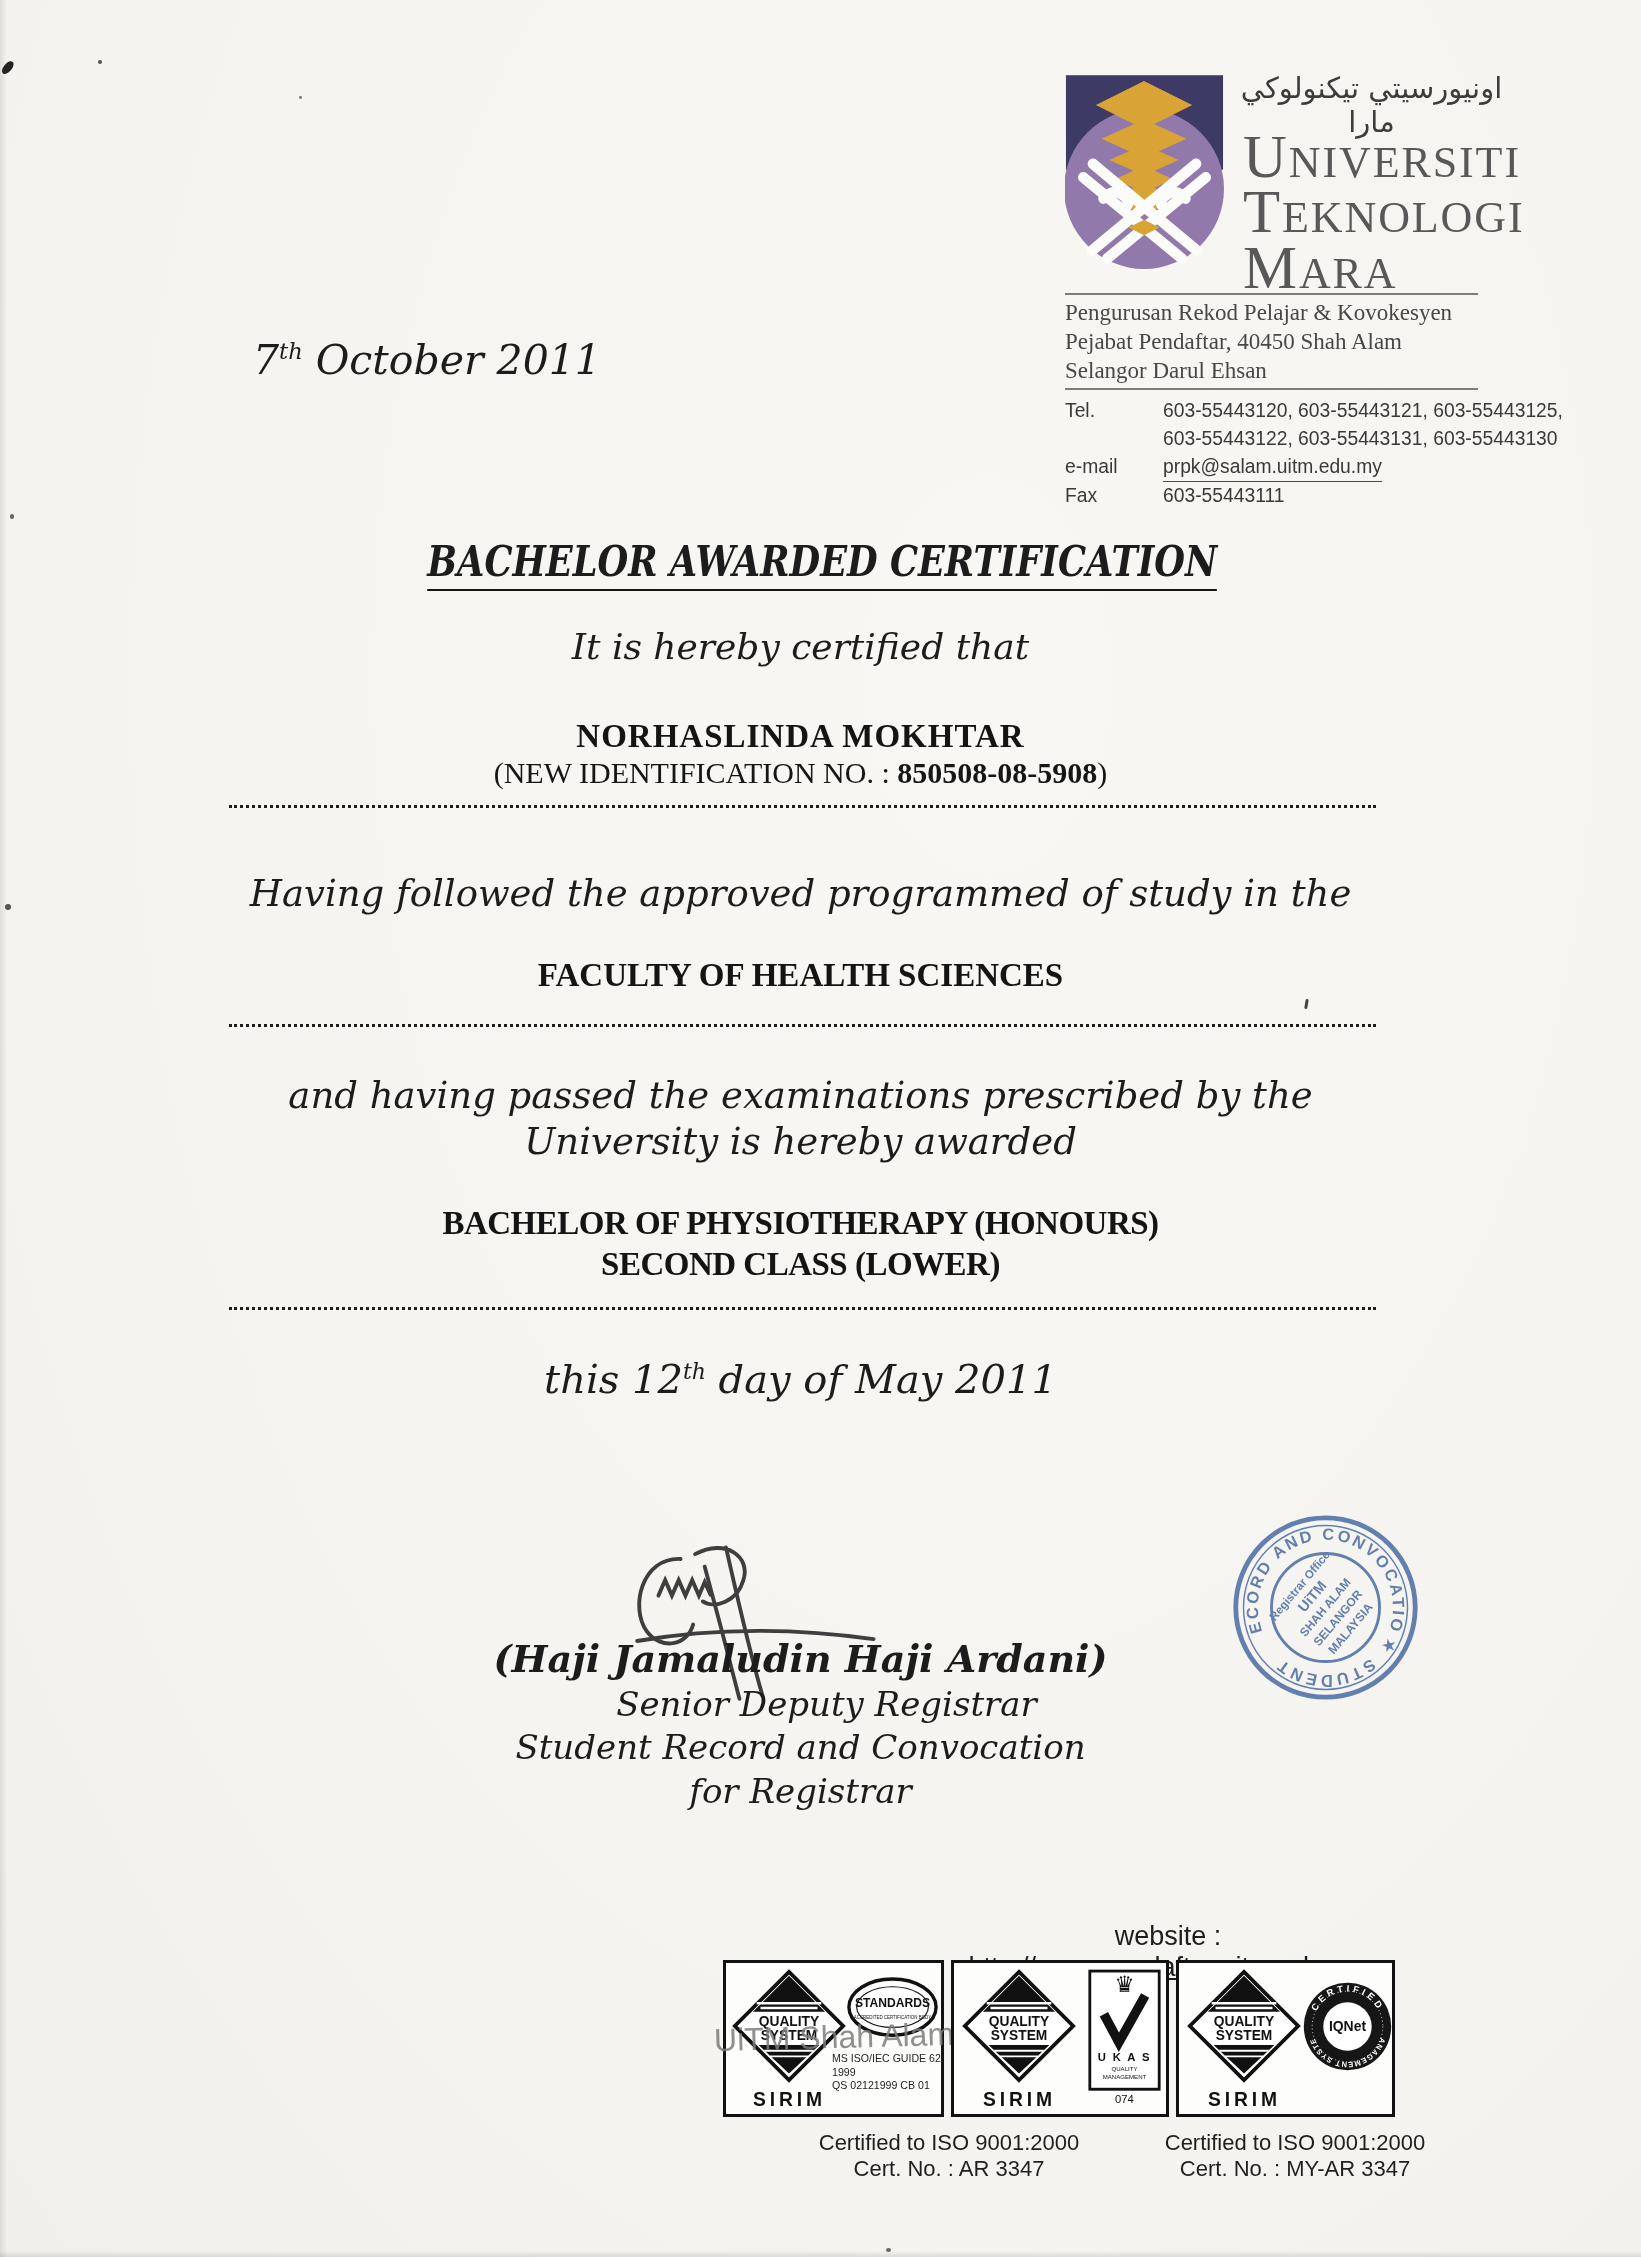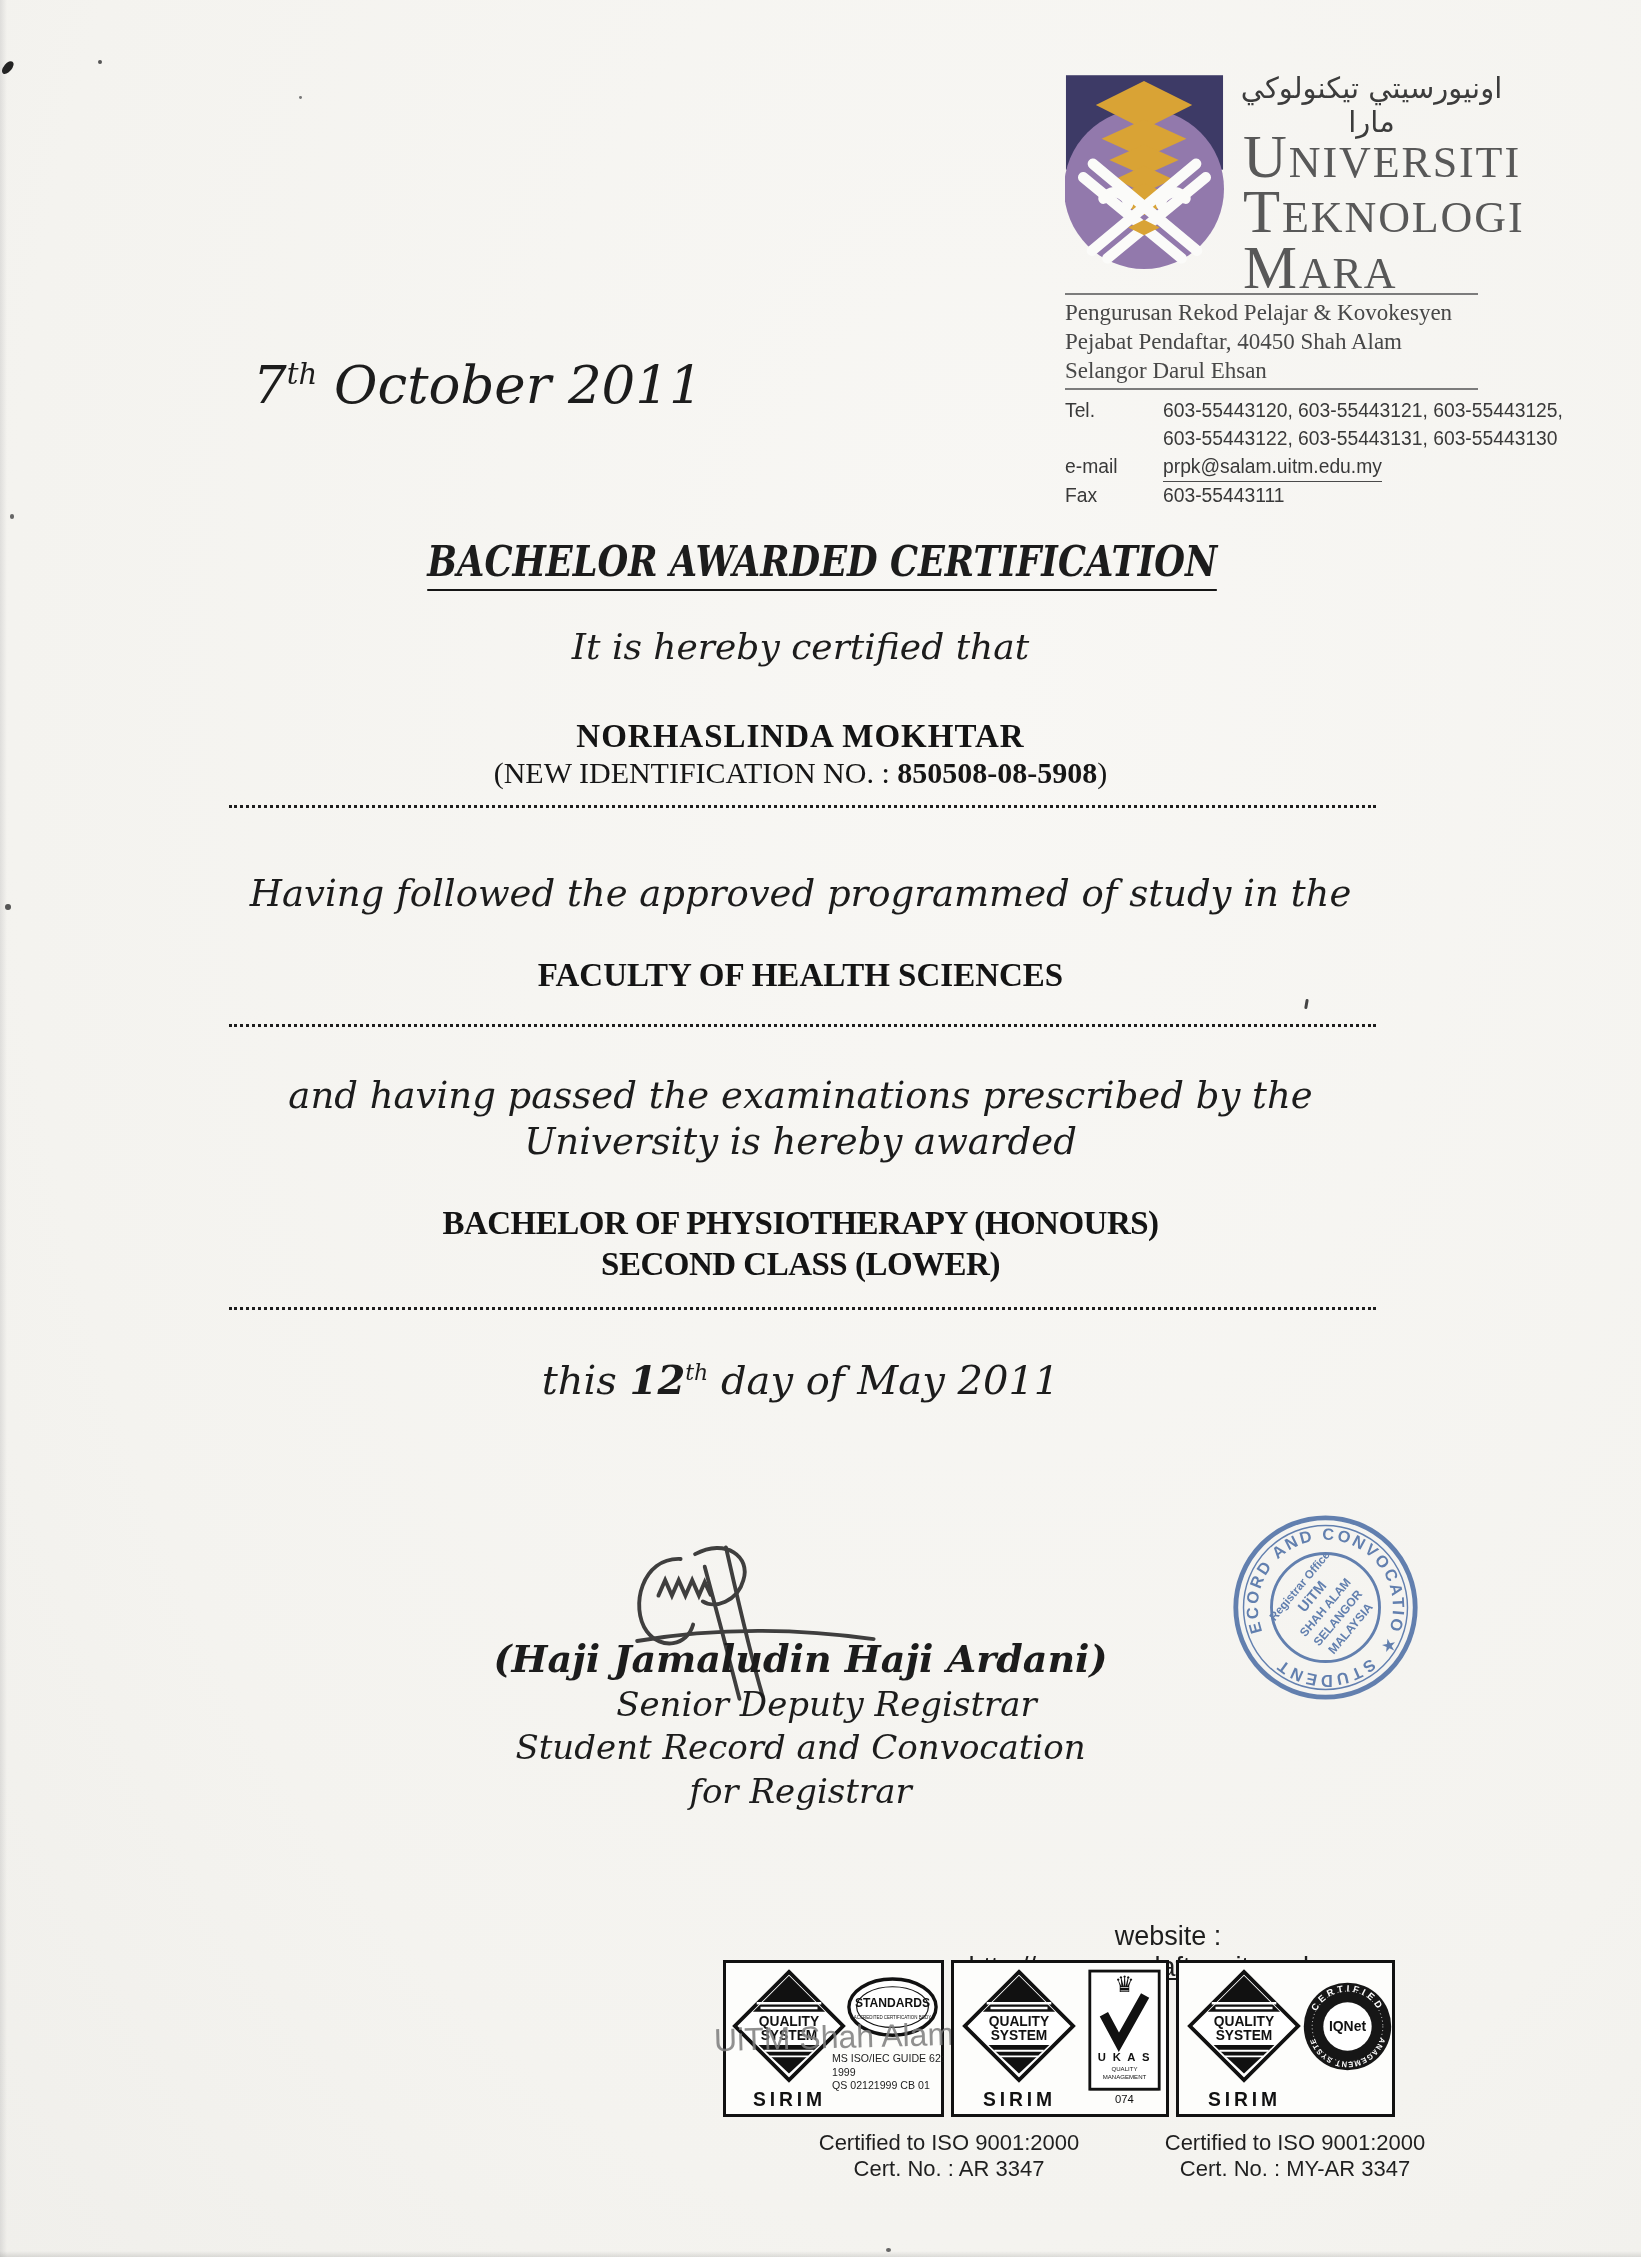--- a/index.html
+++ b/index.html
@@ -120,21 +120,21 @@
     <div class="contact-row">
       <span class="contact-label">e-mail</span>
       <span class="email-link">prpk@salam.uitm.edu.my</span>
     </div>
     <div class="contact-row">
       <span class="contact-label">Fax</span>
       <span>603-55443111</span>
     </div>
   </div>
 
-  <div class="abs script" style="left:253px;top:336px;font-size:53px;margin-top:18px;">
+  <div class="abs script" style="left:253px;top:336px;font-size:41px;">
     <span>7</span><span class="sup">th</span><span> October 2011</span>
   </div>
 
   <div class="centercol script" style="top:537px;font-size:42px;font-weight:bold;padding-left:22px;">
     <span class="title-inner">BACHELOR AWARDED CERTIFICATION</span>
   </div>
 
   <div class="centercol script" style="top:626px;font-size:36px;">It is hereby certified that</div>
 
   <div class="centercol bold-serif" style="top:718px;font-size:33px;letter-spacing:1px;">NORHASLINDA MOKHTAR</div>
@@ -148,21 +148,21 @@
   <div class="dotted" style="top:1024px;"></div>
 
   <div class="centercol script" style="top:1074px;font-size:37px;">and having passed the examinations prescribed by the</div>
   <div class="centercol script" style="top:1120px;font-size:37px;">University is hereby awarded</div>
 
   <div class="centercol bold-serif" style="top:1205px;font-size:33px;letter-spacing:-0.5px;">BACHELOR OF PHYSIOTHERAPY (HONOURS)</div>
   <div class="centercol bold-serif" style="top:1246px;font-size:33px;letter-spacing:-0.5px;">SECOND CLASS (LOWER)</div>
   <div class="dotted" style="top:1307px;"></div>
 
   <div class="centercol script" style="top:1356px;font-size:40px;">
-    <span>this </span><span style="font-weight:bold;">12</span><span class="sup">th</span><span> day of May 2011</span>
+    <span>this </span><span style="font-weight:normal;">12</span><span class="sup">th</span><span> day of May 2011</span>
   </div>
 
   <svg class="abs" style="left:579px;top:1530px;" width="319" height="193" viewBox="0 0 330 200">
     <g stroke="#262626" stroke-width="4" fill="none" stroke-linecap="round" opacity=".88">
       <path d="M 60,115 Q 175,95 305,113"></path>
       <path d="M 105,30 C 65,28 52,80 70,105 C 85,125 112,120 118,98"></path>
       <path d="M 82,68 l 7,-16 l 7,16 l 7,-16 l 7,16 l 7,-16 l 7,16 l 6,-14 l 6,13"></path>
       <path d="M 120,25 C 152,8 178,28 170,52 C 164,74 140,82 128,74"></path>
       <path d="M 152,18 C 162,62 176,125 190,172"></path>
       <path d="M 130,38 C 142,82 155,132 166,175"></path>

